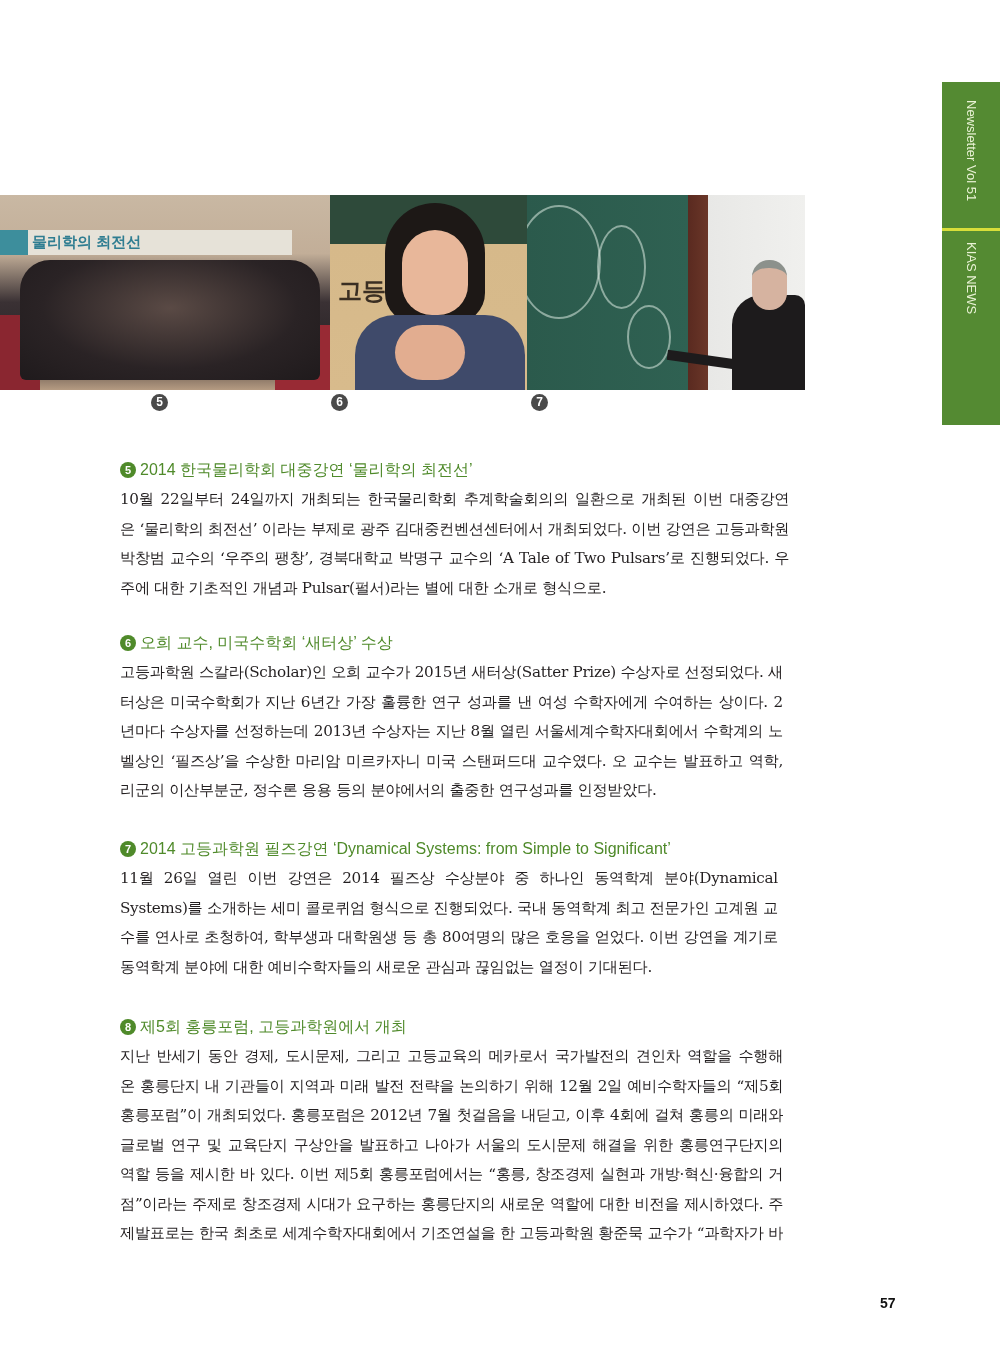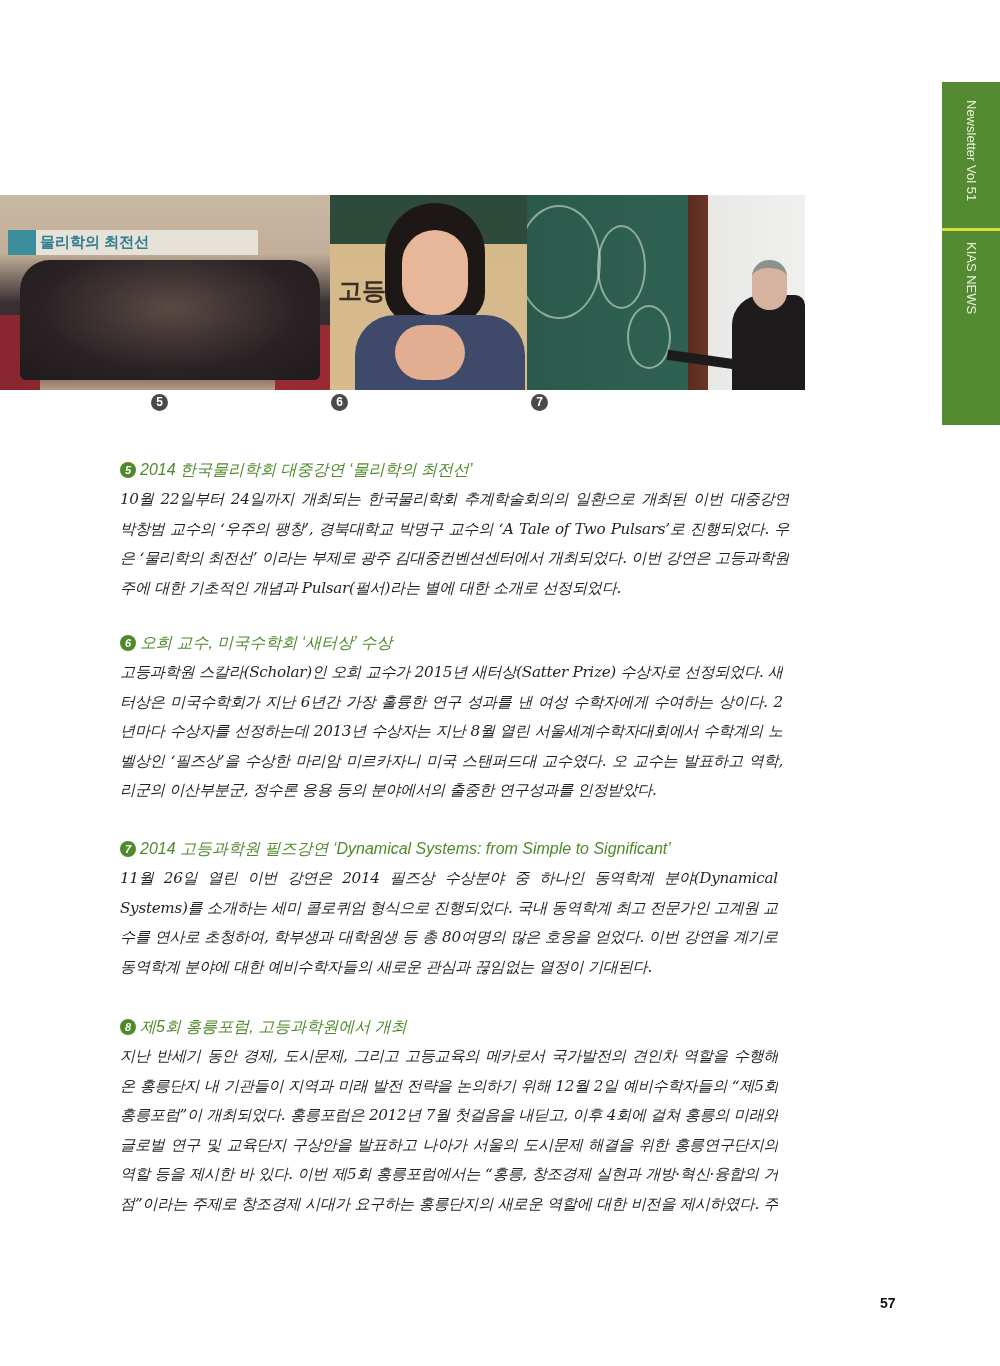--- a/index.html
+++ b/index.html
@@ -8,21 +8,21 @@
   .sidebar { position:absolute; left:942px; top:82px; width:58px; height:343px; background:#548a32; }
   .sidebar .divider { position:absolute; left:0; top:146px; width:58px; height:3px; background:#d8de3a; }
   .sidebar .vtext { position:absolute; left:0; width:58px; color:#eaf3d6; font-family:"Liberation Sans", sans-serif;
                     font-size:13px; writing-mode:vertical-rl; display:flex; align-items:center; justify-content:flex-start; }
   .sidebar .vol { top:18px; height:120px; }
   .sidebar .news { top:160px; height:120px; }
 
   .photos { position:absolute; top:195px; left:0; height:195px; width:805px; }
   .photo { position:absolute; top:0; height:195px; overflow:hidden; }
   .photo1 { left:0; width:330px; background:linear-gradient(180deg,#c9b8a3 0%,#c2ae98 30%,#3a3134 55%,#2a2427 80%,#b59b82 100%); }
-  .photo1 .banner { position:absolute; left:8px; top:35px; width:250px; height:25px; background:#e6e2d8; }
+  .photo1 .banner { position:absolute; left:0; top:35px; width:292px; height:25px; background:#e6e2d8; }
   .photo1 .banner .tab { position:absolute; left:0; top:0; width:28px; height:25px; background:#3d8e9c; }
   .photo1 .banner span { position:absolute; left:32px; top:3px; font-family:"Liberation Sans", sans-serif; font-size:15px; font-weight:bold; color:#2f7d91; }
   .photo1 .crowd { position:absolute; left:20px; top:65px; width:300px; height:120px;
      background:radial-gradient(ellipse at 50% 40%, #5a4a45 0%, #2a2325 60%, #1f1a1c 100%); border-radius:30px 30px 6px 6px; }
   .photo1 .chairs { position:absolute; left:0; top:120px; width:40px; height:75px; background:#8a2630; }
   .photo1 .chairs2 { position:absolute; right:0; top:130px; width:55px; height:65px; background:#982a34; }
   .photo2 { left:330px; width:197px; background:linear-gradient(180deg,#2e4a3a 0%,#2e4a3a 25%,#d6b98a 25%,#d8bb8c 100%); }
   .photo2 .sign { position:absolute; left:8px; top:80px; font-family:Liberation Mono, monospace; font-size:24px; font-weight:bold; color:#3a2e22; }
   .photo2 .hair { position:absolute; left:55px; top:8px; width:100px; height:120px; background:#1d1816; border-radius:50px 50px 30px 30px; }
   .photo2 .face { position:absolute; left:72px; top:35px; width:66px; height:85px; background:#e8b79a; border-radius:33px 33px 30px 30px; }
@@ -32,21 +32,21 @@
   .photo3 .chalk { position:absolute; border:2px solid rgba(220,235,225,0.55); border-radius:50%; }
   .photo3 .person { position:absolute; left:205px; top:100px; width:73px; height:95px; background:#1d1b1c; border-radius:30px 10px 0 0; }
   .photo3 .head { position:absolute; left:225px; top:65px; width:35px; height:42px; background:#d6b3a0; border-radius:17px; border-top:8px solid #8c918c; }
   .photo3 .arm { position:absolute; left:140px; top:160px; width:75px; height:10px; background:#1d1b1c; transform:rotate(8deg); }
 
   .markers { position:absolute; top:394px; left:0; width:805px; height:20px; }
   .marker { position:absolute; width:17px; height:17px; border-radius:50%; background:#4a4a4a; color:#fff;
             font-family:"Liberation Sans", sans-serif; font-weight:bold; font-size:12px; text-align:center; line-height:17px; }
 
   .content { position:absolute; left:120px; top:455px; width:685px; }
-  .section { margin-bottom:0;font-style:italic; }
+  .section { margin-bottom:0; }
   .heading { font-family:"Liberation Sans", sans-serif; color:#4f8a2a; font-size:16px; height:30px; line-height:30px; white-space:nowrap; }
   .heading .num { display:inline-block; width:16px; height:16px; border-radius:50%; background:#4f8a2a; color:#fff; font-size:11px;
                   text-align:center; line-height:16px; font-weight:bold; vertical-align:1px; margin-right:4px; }
   .para { font-size:15.2px; line-height:29.5px; text-align:justify; letter-spacing:-0.3px; }
   .para .line { display:block; white-space:nowrap; overflow:hidden; text-align-last:justify; }
   .para .line.last { text-align-last:left; }
   .s5 { position:absolute; top:0; }
   .s6 { position:absolute; top:173px; }
   .s7 { position:absolute; top:379px; }
   .s8 { position:absolute; top:557px; }
@@ -93,23 +93,23 @@
   <div class="marker" style="left:151px;">5</div>
   <div class="marker" style="left:331px;">6</div>
   <div class="marker" style="left:531px;">7</div>
 </div>
 
 <div class="content">
   <div class="section s5">
     <div class="heading"><span class="num">5</span><span>2014 한국물리학회 대중강연 ‘물리학의 최전선’</span></div>
     <div class="para">
       <span class="line">  10월 22일부터 24일까지 개최되는 한국물리학회 추계학술회의의 일환으로 개최된 이번 대중강연</span>
+      <span class="line">은 ‘물리학의 최전선’ 이라는 부제로 광주 김대중컨벤션센터에서 개최되었다. 이번 강연은 고등과학원</span>
       <span class="line">박창범 교수의 ‘우주의 팽창’, 경북대학교 박명구 교수의 ‘A Tale of Two Pulsars’로 진행되었다. 우</span>
-      <span class="line">은 ‘물리학의 최전선’ 이라는 부제로 광주 김대중컨벤션센터에서 개최되었다. 이번 강연은 고등과학원</span>
-      <span class="line last">주에 대한 기초적인 개념과 Pulsar(펄서)라는 별에 대한 소개로 선정되었다.</span>
+      <span class="line last">주에 대한 기초적인 개념과 Pulsar(펄서)라는 별에 대한 소개로 형식으로.</span>
     </div>
   </div>
 
   <div class="section s6">
     <div class="heading"><span class="num">6</span><span>오희 교수, 미국수학회 ‘새터상’ 수상</span></div>
     <div class="para">
       <span class="line">  고등과학원 스칼라(Scholar)인 오희 교수가 2015년 새터상(Satter Prize) 수상자로 선정되었다. 새</span>
       <span class="line">터상은 미국수학회가 지난 6년간 가장 훌륭한 연구 성과를 낸 여성 수학자에게 수여하는 상이다. 2</span>
       <span class="line">년마다 수상자를 선정하는데 2013년 수상자는 지난 8월 열린 서울세계수학자대회에서 수학계의 노</span>
       <span class="line">벨상인 ‘필즈상’을 수상한 마리암 미르카자니 미국 스탠퍼드대 교수였다. 오 교수는 발표하고 역학,</span>
@@ -129,17 +129,18 @@
 
   <div class="section s8">
     <div class="heading"><span class="num">8</span><span>제5회 홍릉포럼, 고등과학원에서 개최</span></div>
     <div class="para">
       <span class="line">  지난 반세기 동안 경제, 도시문제, 그리고 고등교육의 메카로서 국가발전의 견인차 역할을 수행해</span>
       <span class="line">온 홍릉단지 내 기관들이 지역과 미래 발전 전략을 논의하기 위해 12월 2일 예비수학자들의 “제5회</span>
       <span class="line">홍릉포럼”이 개최되었다. 홍릉포럼은 2012년 7월 첫걸음을 내딛고, 이후 4회에 걸쳐 홍릉의 미래와</span>
       <span class="line">글로벌 연구 및 교육단지 구상안을 발표하고 나아가 서울의 도시문제 해결을 위한 홍릉연구단지의</span>
       <span class="line">역할 등을 제시한 바 있다. 이번 제5회 홍릉포럼에서는 “홍릉, 창조경제 실현과 개방·혁신·융합의 거</span>
       <span class="line">점”이라는 주제로 창조경제 시대가 요구하는 홍릉단지의 새로운 역할에 대한 비전을 제시하였다. 주</span>
+      <span class="line">제발표로는 한국 최초로 세계수학자대회에서 기조연설을 한 고등과학원 황준묵 교수가 “과학자가 바</span>
     </div>
   </div>
 </div>
 
 <div class="pagenum">57</div>
 
 </body></html>

